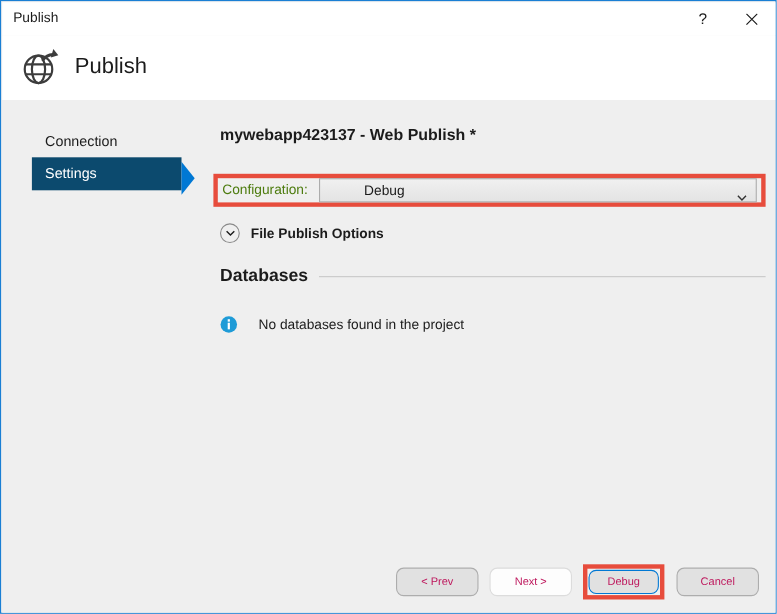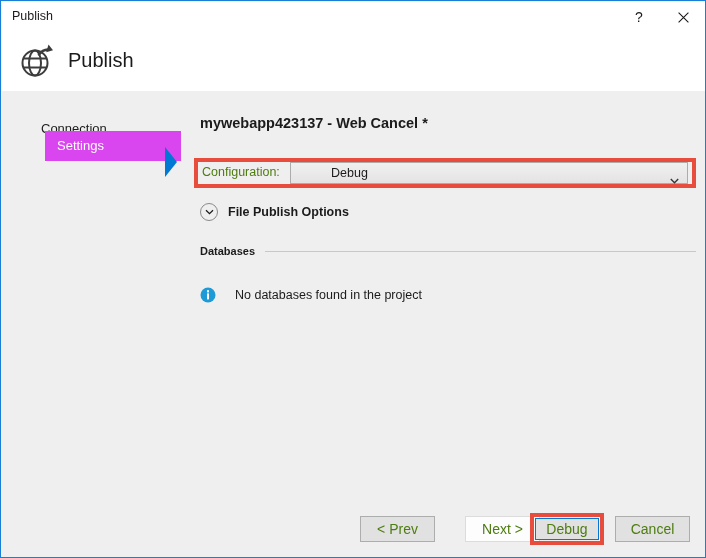--- a/index.html
+++ b/index.html
@@ -110,25 +110,24 @@
     height: 30px;
     line-height: 30px;
     font-size: 13px;
     color: #1b1b1b;
     white-space: nowrap;
     padding-left: 12px;
     cursor: default;
   }
   #nav-connection { top: 23px; }
   #nav-settings {
-    top: 40px;
+    top: 52px;
     width: 124px;
-    background: #d946ef;
+    background: #0c4a6e;
     color: #ffffff;
-    margin-left: 16px;
   }
   #nav-settings-arrow {
     position: absolute;
     left: 163px;
     top: 56px;
     width: 0;
     height: 0;
     border-top: 15px solid transparent;
     border-bottom: 15px solid transparent;
     border-left: 12px solid #0078d4;
@@ -233,21 +232,21 @@
   #db-header {
     position: absolute;
     left: 13px;
     top: 152px;
     width: 496px;
     height: 16px;
     display: flex;
     align-items: center;
   }
   #db-header-text {
-    font-size: 11px;
+    font-size: 16px;
     font-weight: bold;
     color: #1b1b1b;
     white-space: nowrap;
   }
   #db-header-rule {
     flex: 1;
     height: 1px;
     background: #c8c8c8;
     margin-left: 10px;
   }
@@ -276,36 +275,37 @@
     height: 467px;
     pointer-events: none;
   }
   .dlg-btn {
     position: absolute;
     top: 425px;
     width: 75px;
     height: 26px;
     box-sizing: border-box;
     font-family: "Liberation Sans", sans-serif;
-    font-size: 14px;
-    color: #4d7c0f;
+    font-size: 10px;
+    color: #be185d;
     cursor: default;
     pointer-events: auto;
     padding: 0;
     display: flex;
     align-items: center;
     justify-content: center;
+    border-radius: 7px;
   }
   #btn-prev {
     left: 358px;
     background: #e1e1e1;
     border: 1px solid #adadad;
   }
   #btn-next {
-    left: 463px;
+    left: 443px;
     background: #fdfdfd;
     border: 1px solid #dcdcdc;
   }
   #btn-save {
     left: 533px;
     width: 64px;
     height: 22px;
     top: 427px;
     background: #e1e1e1;
     border: 1px solid #0078d4;
@@ -359,21 +359,21 @@
   <div id="body">
 
     <div id="sidebar">
       <div class="nav-item" id="nav-connection">Connection</div>
       <div class="nav-item" id="nav-settings">Settings</div>
       <div id="nav-settings-arrow"></div>
     </div>
 
     <div id="main">
 
-      <div id="page-title">mywebapp423137 - Web Cancel *</div>
+      <div id="page-title">mywebapp423137 - Web Publish *</div>
 
       <div id="config-highlight"></div>
       <div id="config-label">Configuration:</div>
       <div id="config-select">
         <span id="config-select-value">Debug</span>
         <span id="config-chevron">
           <svg width="9" height="6" viewBox="0 0 9 6" aria-hidden="true">
             <path d="M0.8 1 L4.5 4.8 L8.2 1" stroke="#333333" stroke-width="1.3" fill="none"></path>
           </svg>
         </span>

